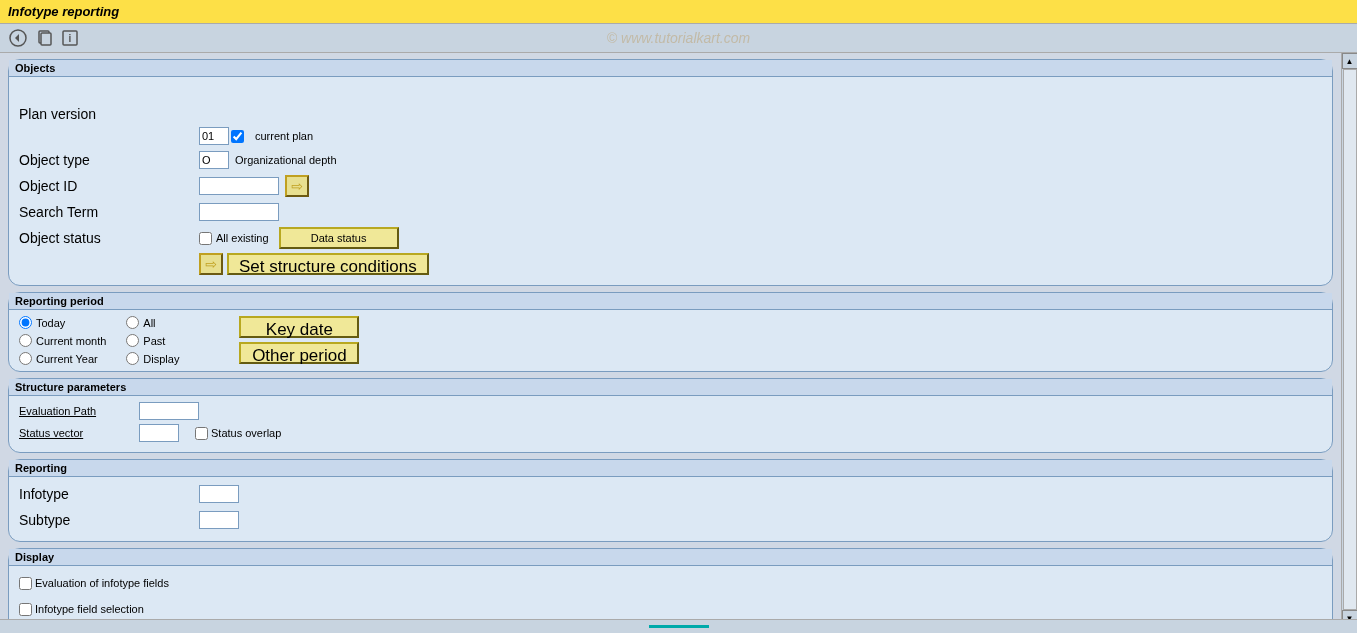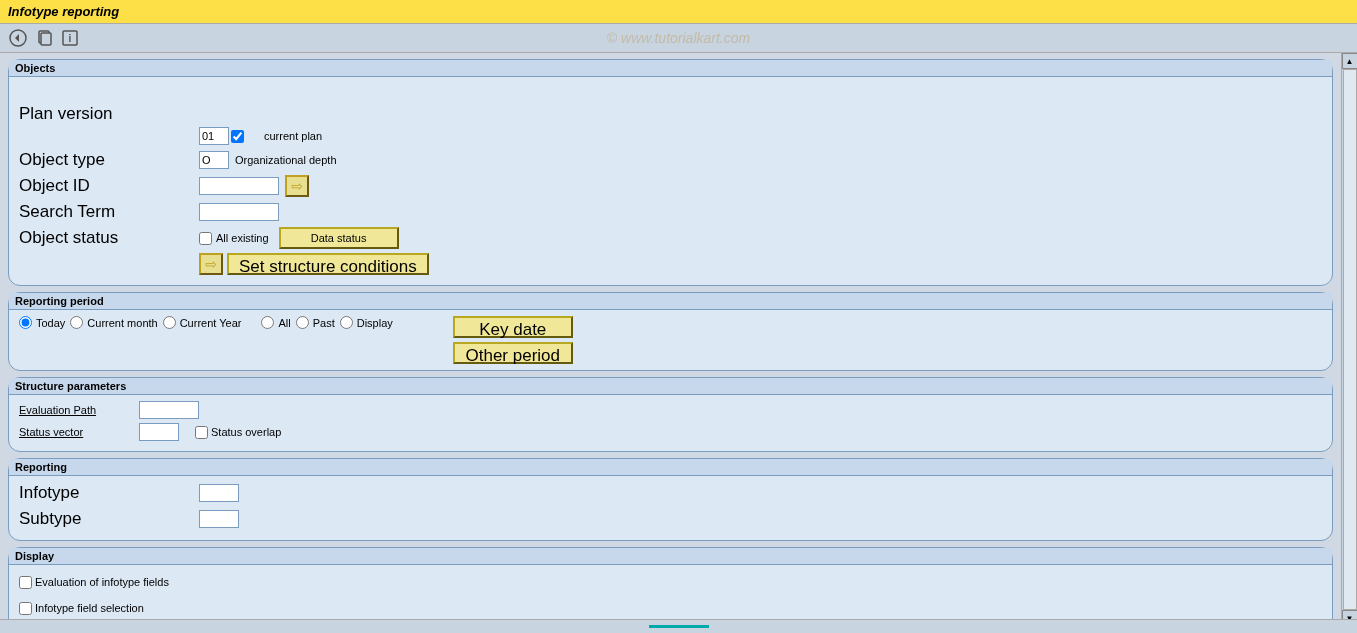--- a/index.html
+++ b/index.html
@@ -110,21 +110,21 @@
     
     .form-row {
       display: flex;
       align-items: center;
       margin-bottom: 4px;
       min-height: 22px;
     }
     .form-label {
       width: 180px;
       min-width: 120px;
-      font-size: 17px;
+      font-size: 14px;
       color: #000;
     }
     .form-input {
       border: 1px solid #7a9cbf;
       background: #fff;
       height: 18px;
       font-size: 11px;
       padding: 0 2px;
     }
     .form-input-sm { width: 30px; }
@@ -180,21 +180,21 @@
     }
 
     
     .radio-columns {
       display: flex;
       gap: 20px;
       align-items: flex-start;
     }
     .radio-col {
       display: flex;
-      flex-direction: row;
+      flex-direction: column;
       gap: 5px;
     }
     .radio-item {
       display: flex;
       align-items: center;
       gap: 4px;
       font-size: 11px;
     }
     .buttons-col {
       display: flex;
@@ -254,21 +254,21 @@
       cursor: pointer;
       min-width: 120px;
       height: 22px;
       text-align: center;
       margin-left: 10px;
     }
 
     
     .current-plan-check {
       display: flex;
-      gap: 20px;
+      gap: 11px;
       font-size: 11px;
     }
   </style>
 </head>
 <body>
 
 <div class="title-bar">
   <span>Infotype reporting</span>
 </div>
 

